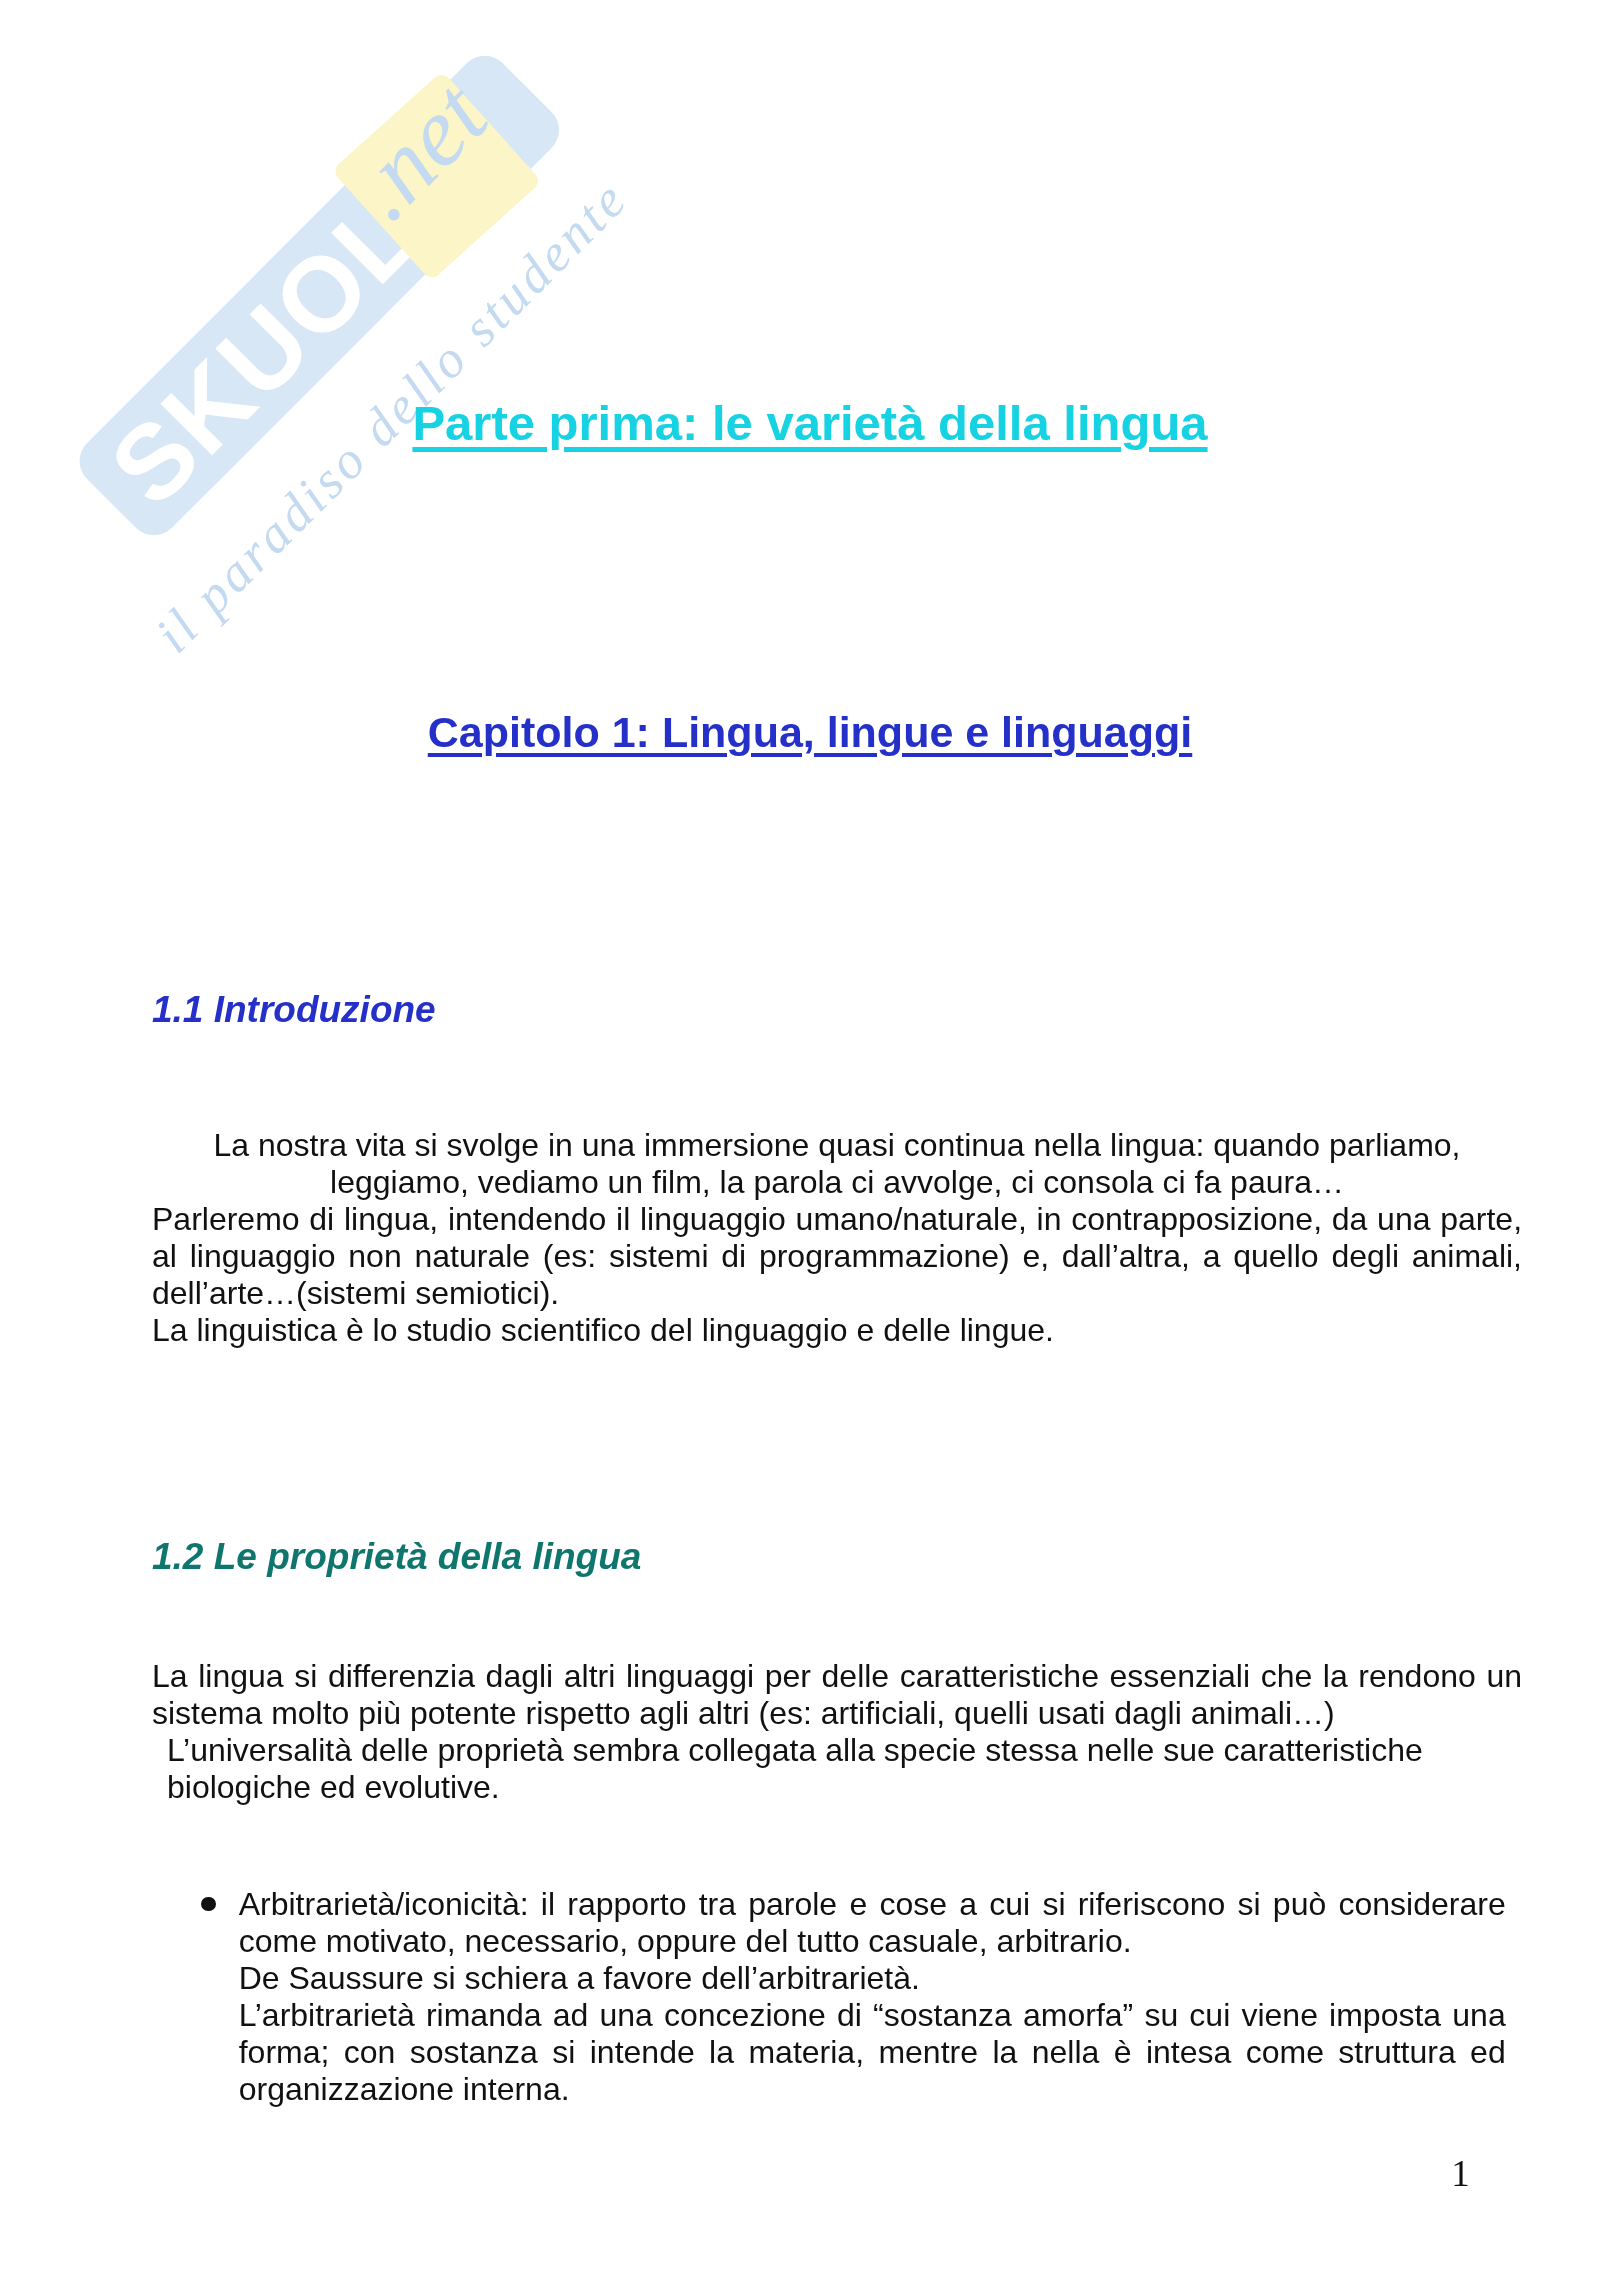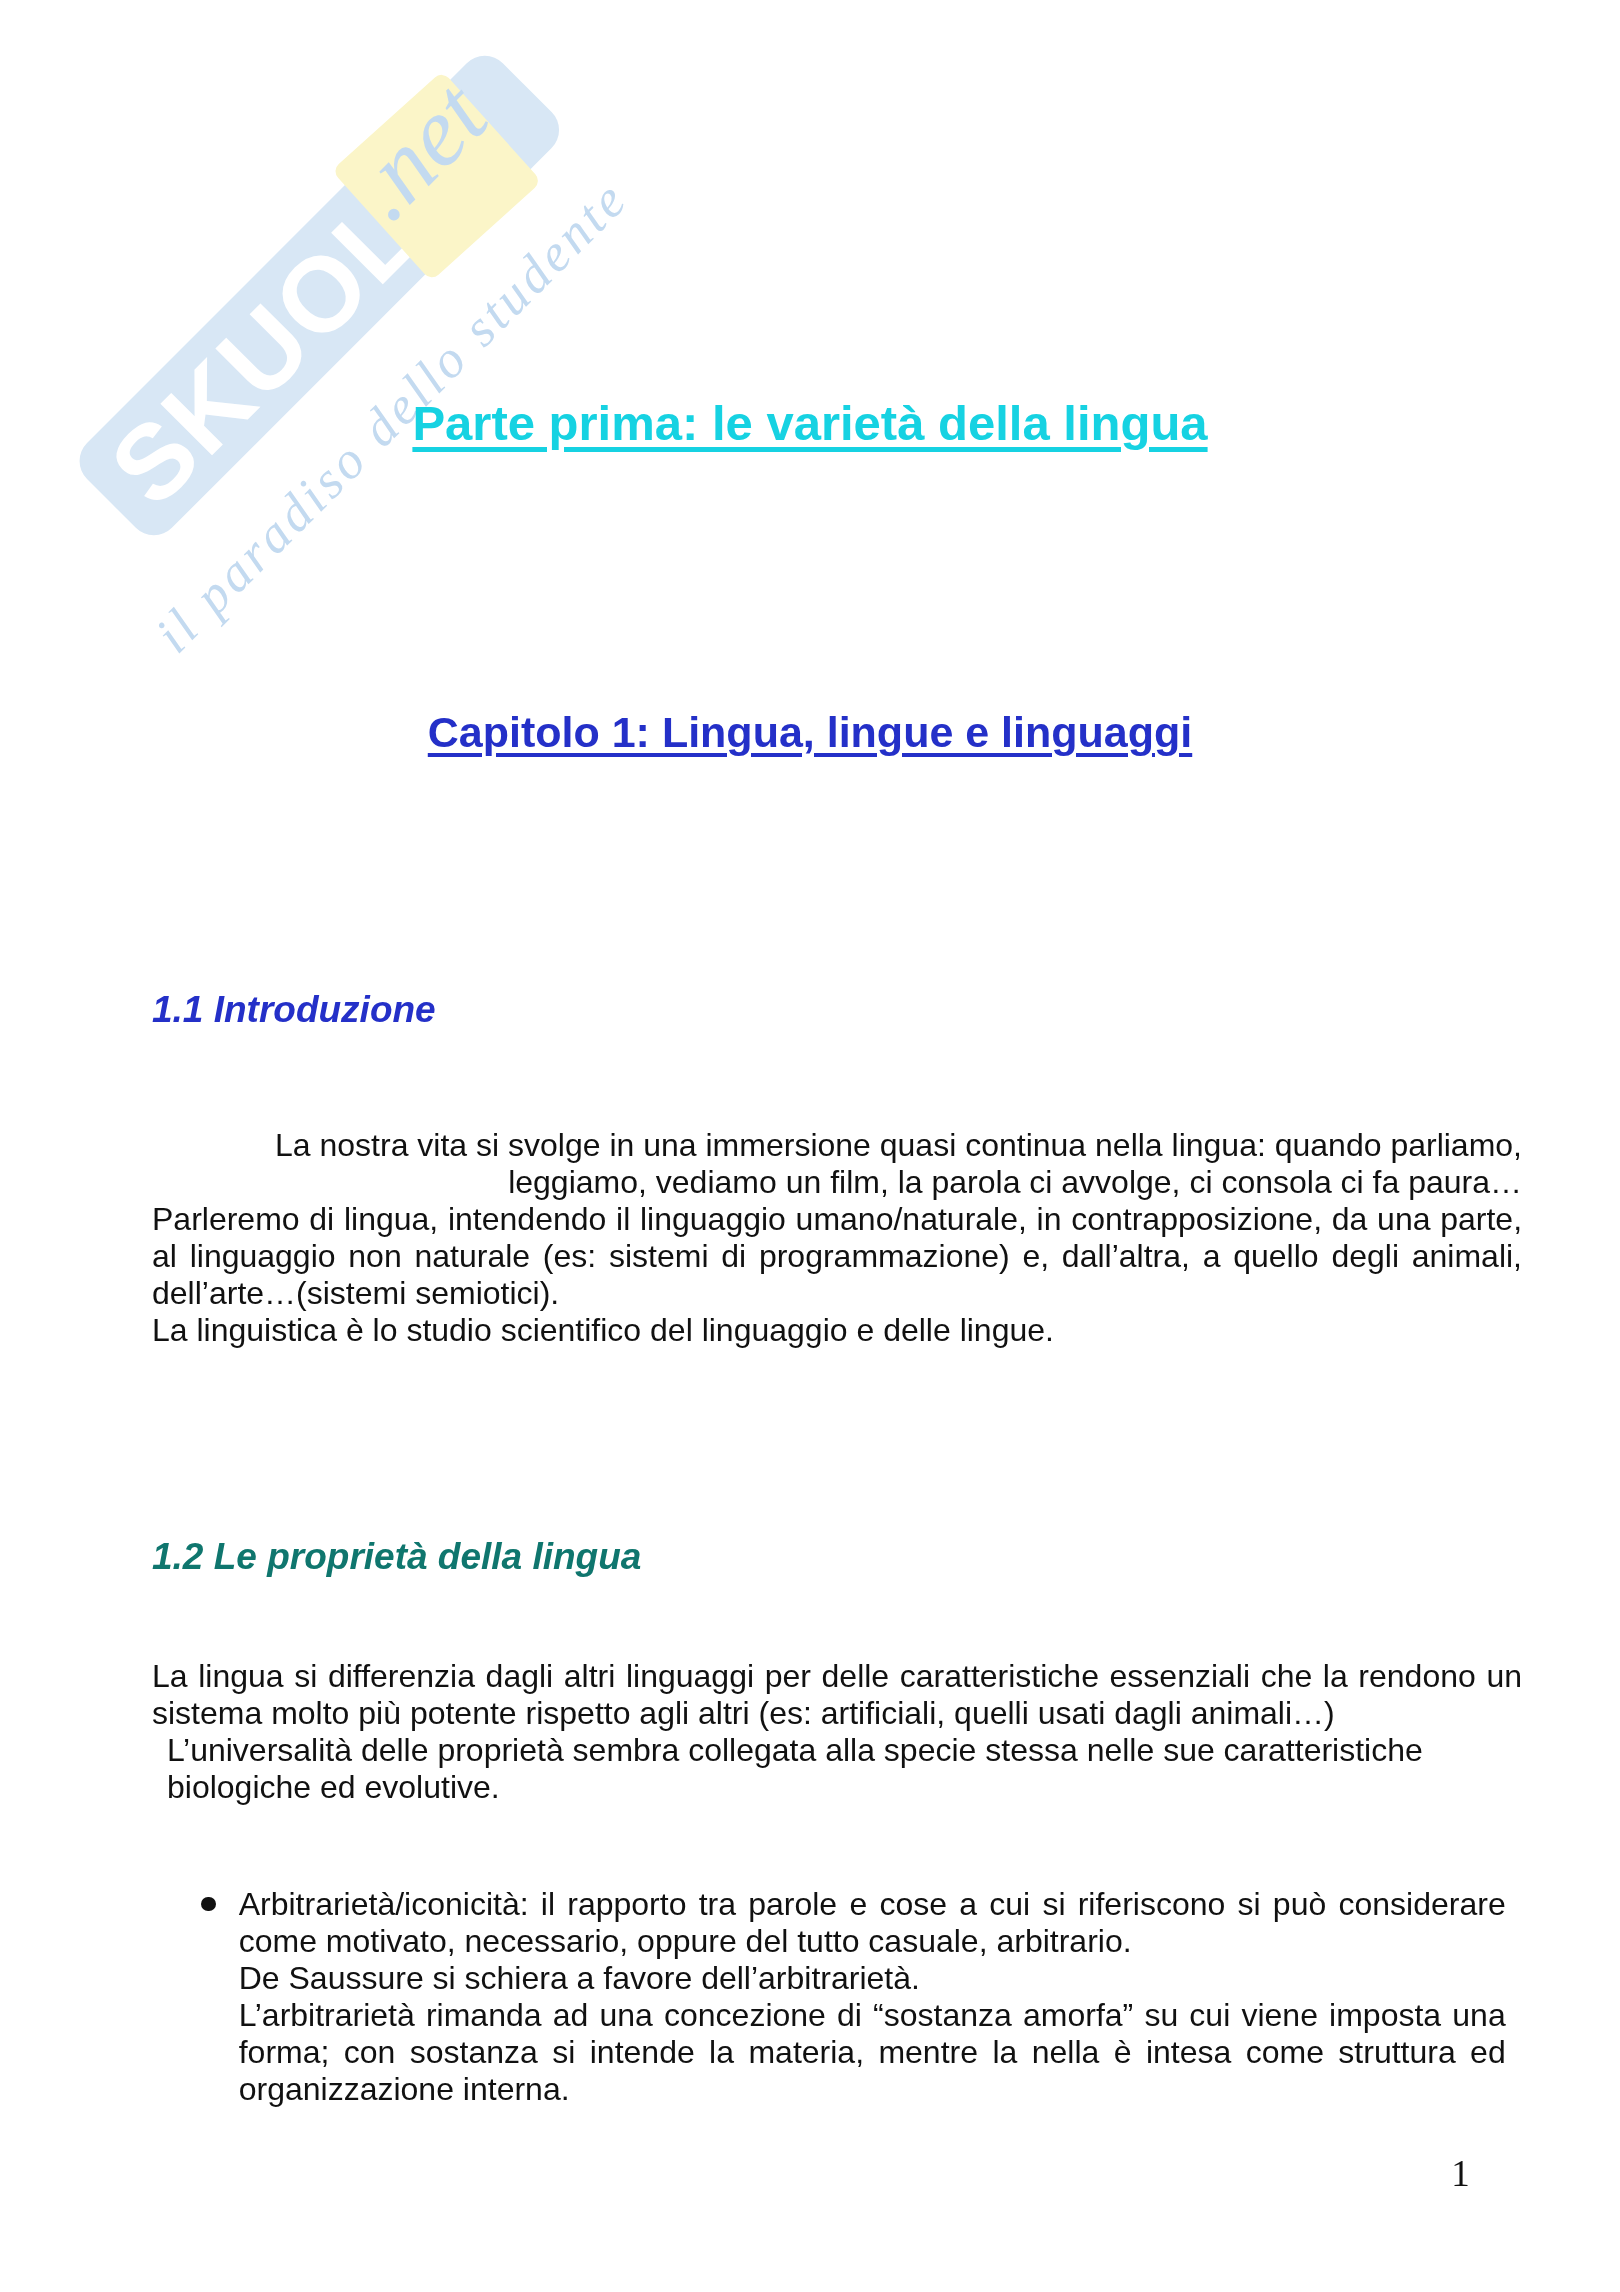--- a/index.html
+++ b/index.html
@@ -136,21 +136,21 @@
     <div class="wm-diamond" style="background: rgb(251, 245, 200);"></div>
     <div class="wm-net" style="color: rgb(195, 218, 240);">.net</div>
     <div class="wm-tagline" style="color: rgb(195, 218, 240);">il paradiso dello studente</div>
   </div>
 
   <div class="doc-title" style="color: rgb(22, 210, 226);">Parte prima: le varietà della lingua</div>
   <div class="chapter" style="color: rgb(36, 48, 200);">Capitolo 1: Lingua, lingue e linguaggi</div>
 
   <div class="sec-heading h11" style="color: rgb(36, 48, 200);">1.1 Introduzione</div>
   <div class="body-block p1">
-      <p class="flow" style="text-align: right;"><span>La nostra vita si svolge in una immersione quasi continua nella lingua: quando parliamo, leggiamo, vediamo un film, la parola ci avvolge, ci consola ci fa paura…</span></p>
+      <p class="flow" style="text-align: center;"><span>La nostra vita si svolge in una immersione quasi continua nella lingua: quando parliamo, leggiamo, vediamo un film, la parola ci avvolge, ci consola ci fa paura…</span></p>
       <p class="flow" style="text-align: justify;"><span>Parleremo di </span><b>lingua</b><span>, intendendo il </span><b>linguaggio umano/naturale</b><span>, in contrapposizione, da una parte, al linguaggio non naturale (es: sistemi di programmazione) e, dall’altra, a quello degli animali, dell’arte…(sistemi semiotici).</span></p>
       <p class="flow" style="text-align: left;"><span>La </span><b>linguistica</b><span> è lo studio scientifico del linguaggio e delle lingue.</span></p>
     </div>
 
   <div class="sec-heading h12" style="color: #0f766e;">1.2 Le proprietà della lingua</div>
   <div class="body-block p2">
       <p class="flow" style="text-align: justify;"><span>La lingua si differenzia dagli altri linguaggi per delle caratteristiche essenziali che la rendono un sistema molto più potente rispetto agli altri (es: artificiali, quelli usati dagli animali…)</span></p>
       <p class="flow" style="text-align: left; margin-left: 15px;"><span>L’universalità delle proprietà sembra collegata alla specie stessa nelle sue caratteristiche biologiche ed evolutive.</span></p>
     </div>
 

